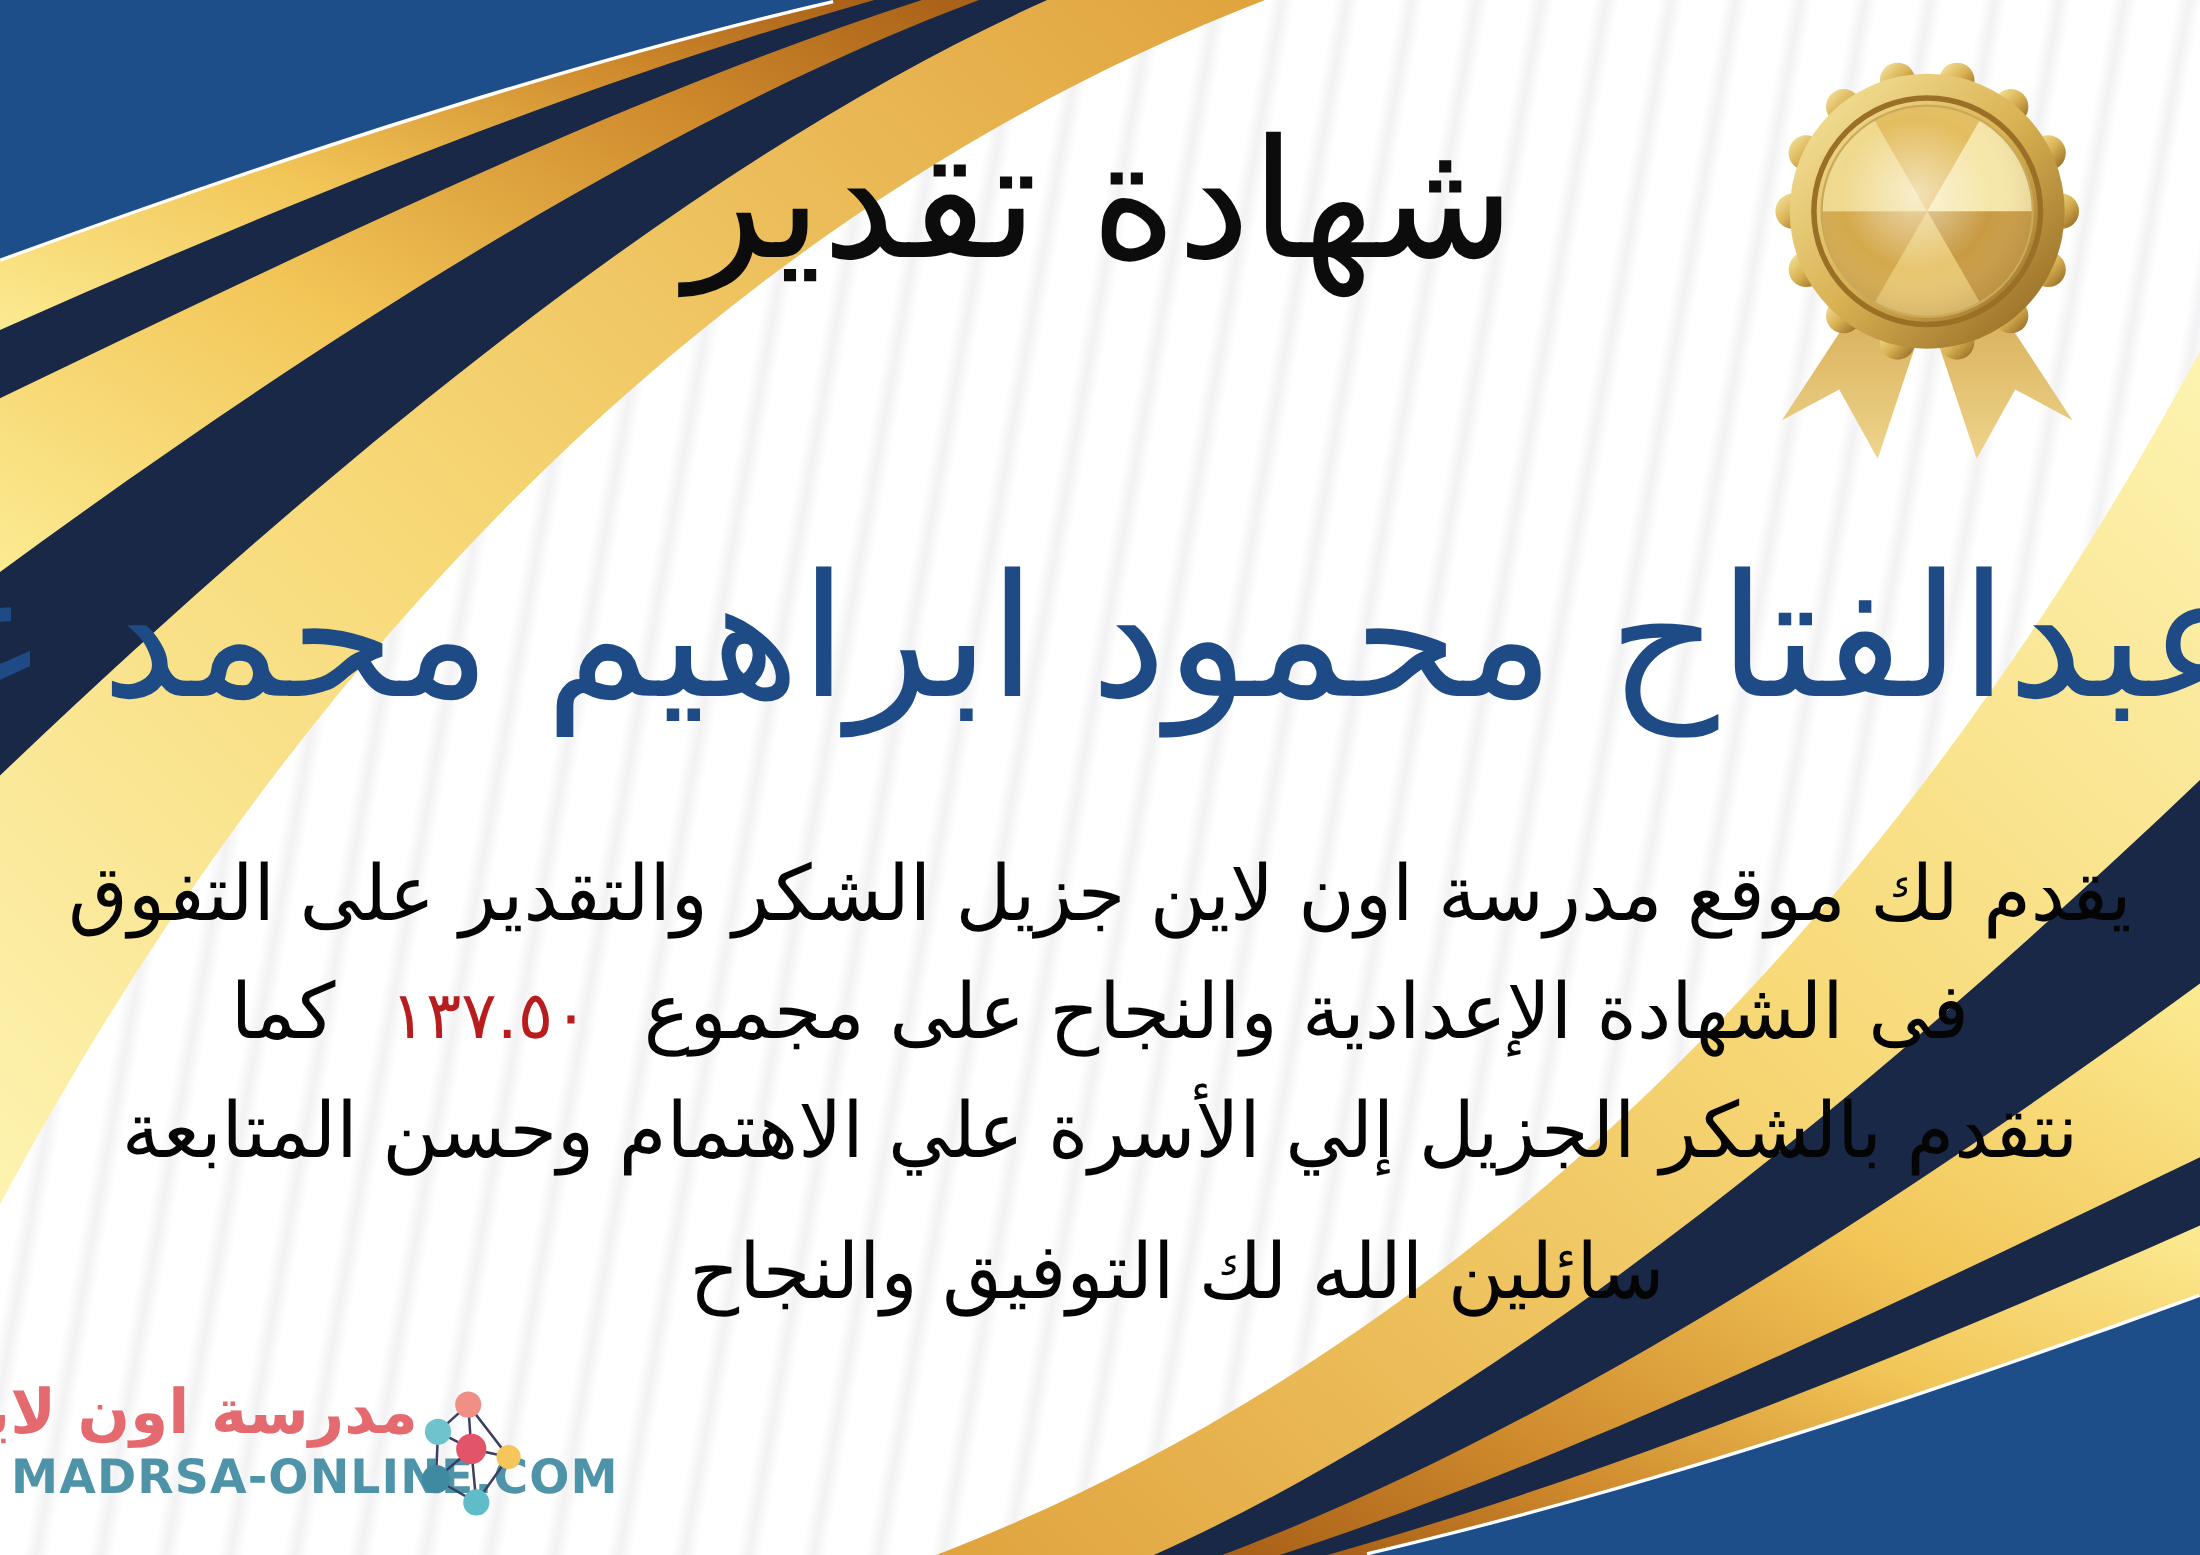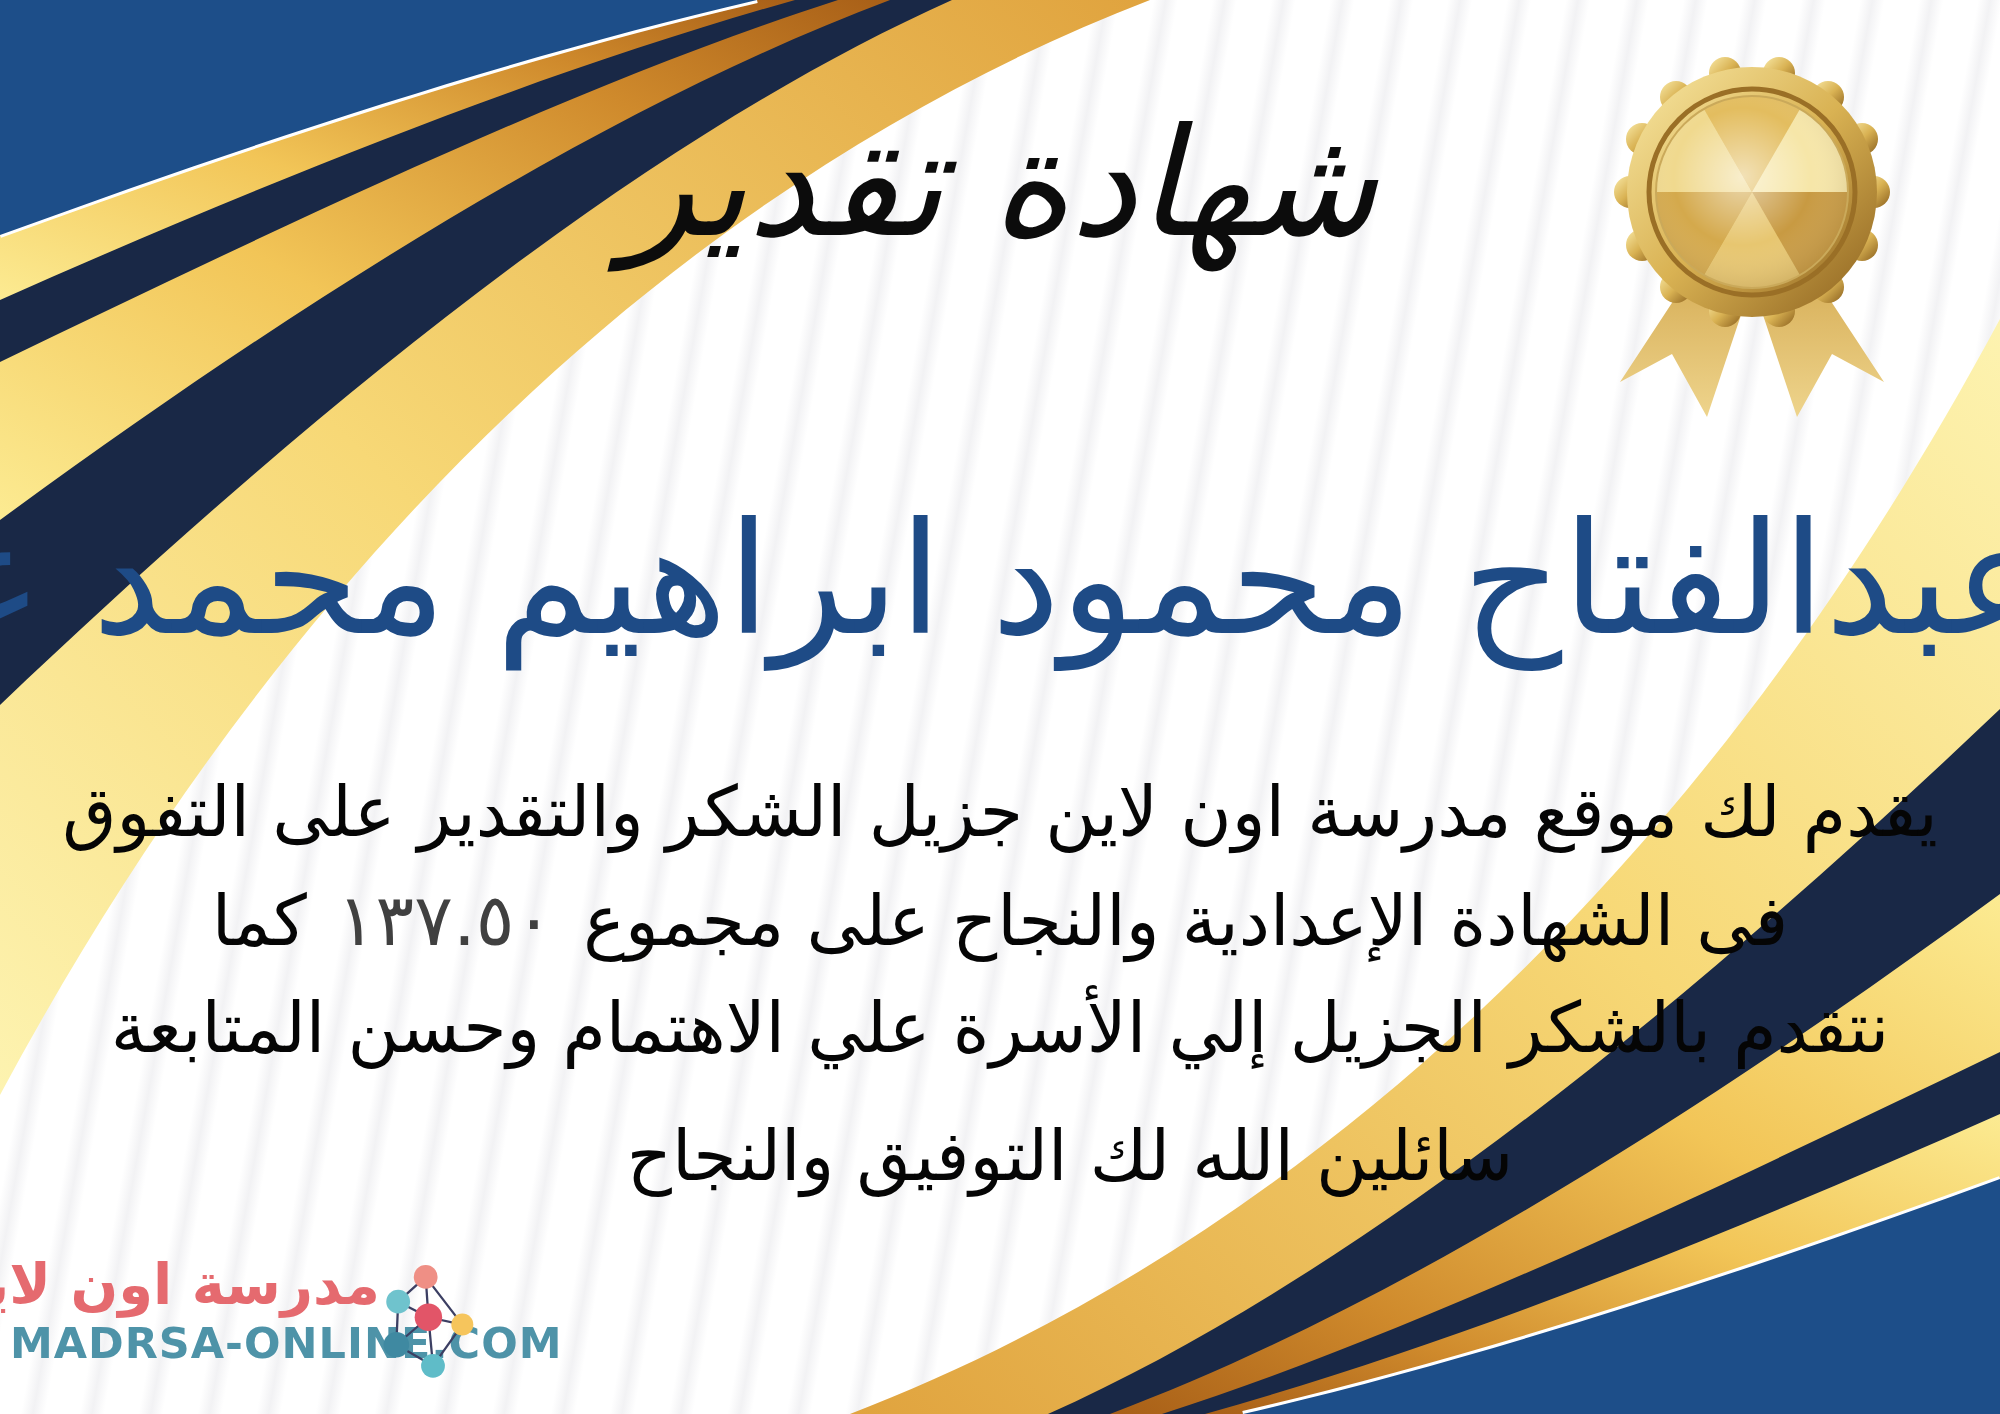--- a/index.html
+++ b/index.html
@@ -7,34 +7,34 @@
     width:2000px;height:1414px;position:relative;overflow:hidden;
     background:
       repeating-linear-gradient(100deg,
         #ffffff 0px,#ffffff 34px,#f2f2f4 46px,#ffffff 58px);
     font-family:"DejaVu Sans",sans-serif;
   }
   .corner-svg{position:absolute;left:0;top:0;width:2000px;height:1414px;pointer-events:none;}
   .medal{position:absolute;left:1612px;top:52px;width:280px;height:395px;}
   .title{
     position:absolute;top:78px;left:0;width:100%;text-align:center;
-    direction:rtl;font-size:150px;line-height:1.4;color:#0c0c0c;white-space:nowrap;font-style:italic;
+    direction:rtl;font-size:150px;line-height:1.4;color:#0c0c0c;white-space:nowrap;
   }
   .student-name{
     position:absolute;top:468px;left:50%;transform:translateX(-50%);
     width:max-content;white-space:nowrap;direction:rtl;text-align:center;
     font-size:155px;line-height:1.45;color:#1e4b86;
   }
   .body-block{position:absolute;top:758px;left:0;width:100%;direction:rtl;}
   .body-line{
     text-align:center;font-size:70px;line-height:108px;height:108px;
     color:#050505;white-space:nowrap;
   }
   .score{
-    color:#404040;font-size:72px;margin:0 30px;vertical-align:baseline;
+    color:#b91c1c;font-size:60px;margin:0 50px;vertical-align:baseline;
   }
   .closing{
     position:absolute;top:1102px;left:0;width:100%;direction:rtl;
     text-align:center;font-size:70px;line-height:108px;color:#050505;
     transform:translateX(70px);white-space:nowrap;
   }
   .logo{position:absolute;left:0;top:1240px;width:560px;height:170px;}
   .logo-arabic{
     position:absolute;left:40px;top:12px;width:340px;text-align:center;
     direction:rtl;font-size:56px;font-weight:bold;color:#e56a6f;white-space:nowrap;

